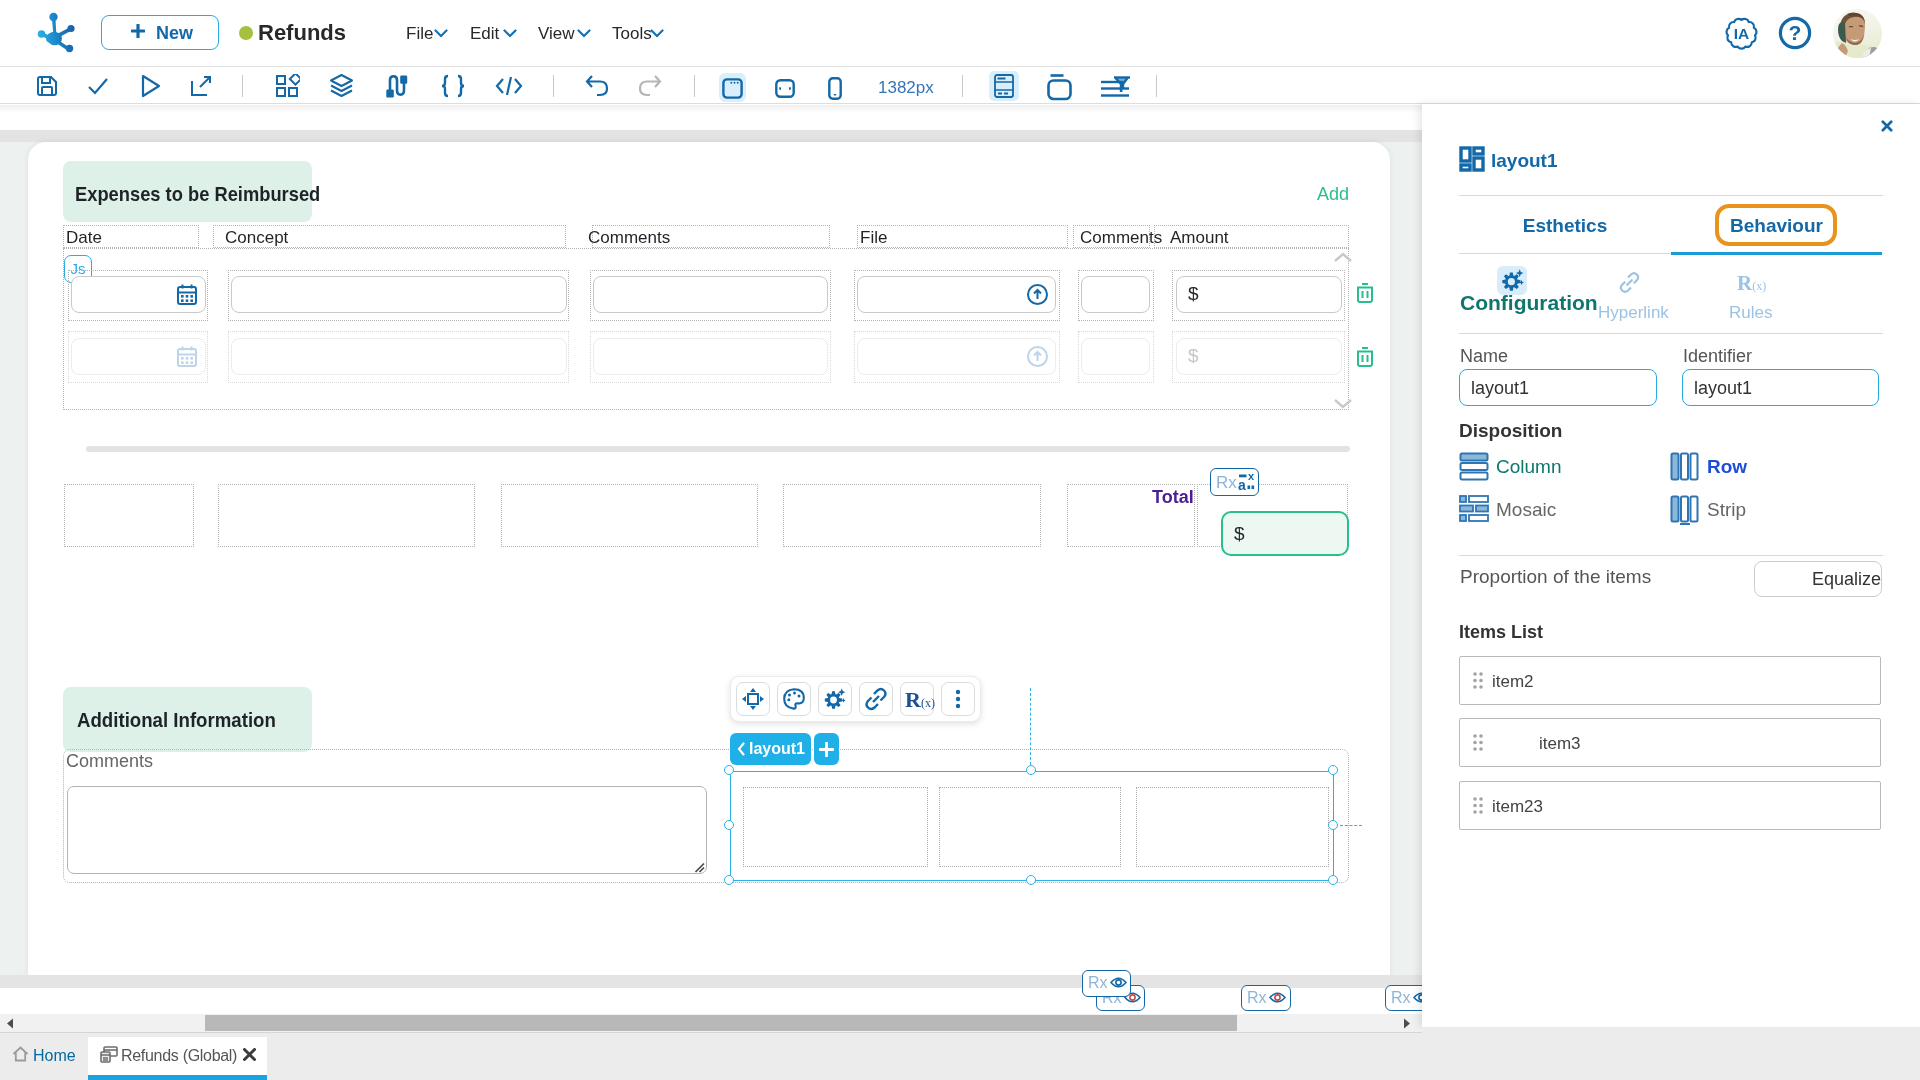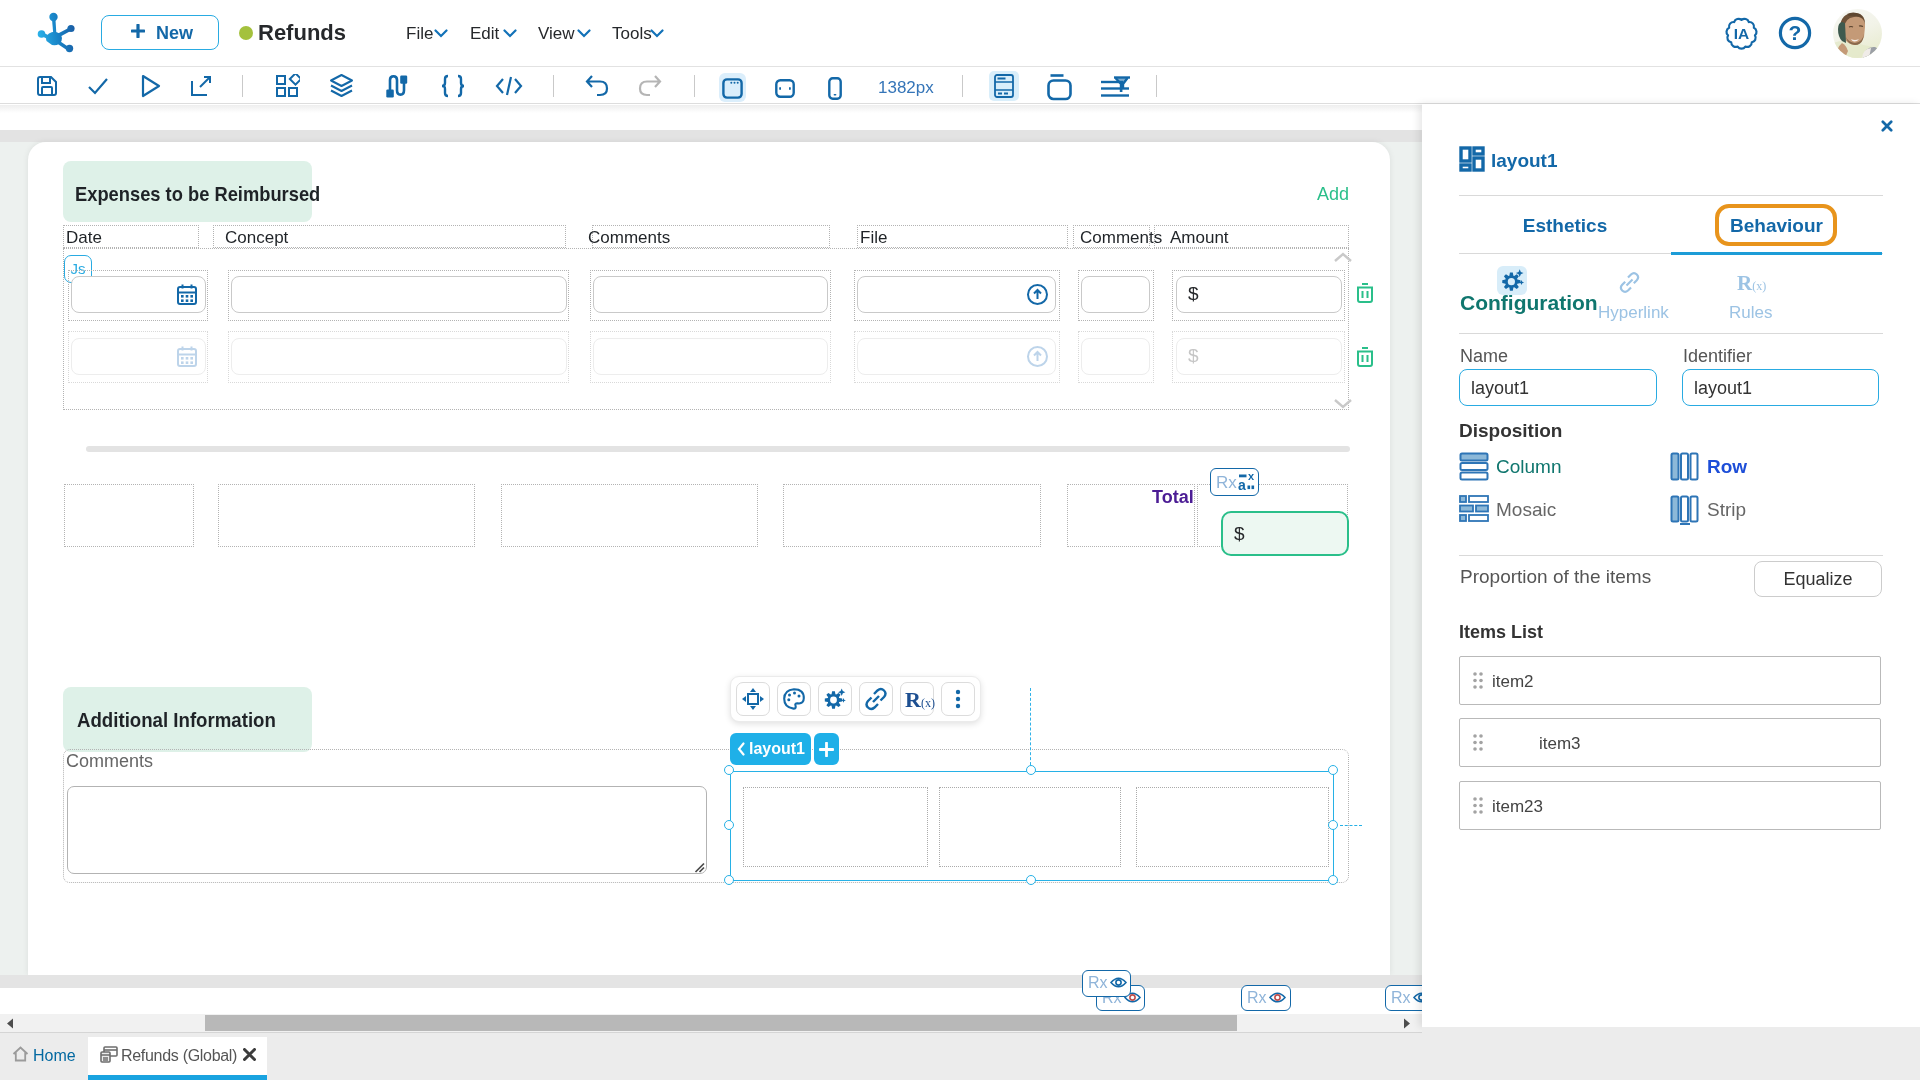--- a/index.html
+++ b/index.html
@@ -607,21 +607,21 @@
         <rect x="11" y="1.5" width="7" height="25" rx="1.5"></rect>
         <rect x="20.5" y="1.5" width="7" height="25" rx="1.5"></rect>
       </g>
       <path d="M10 29 H20" stroke="#2e75b6" stroke-width="2"></path>
     </svg>
 <div class="abs" style="left:1707px;top:499px;font-size:19px;color:#666;">Strip</div>
 
 <div class="abs" style="left:1459px;top:555px;width:424px;height:1px;background:#d9d9d9;"></div>
 
 <div class="abs" style="left:1460px;top:549px;font-size:19px;color:#555;margin-top:17px;">Proportion of the items</div>
-<div class="abs" style="left:1754px;top:561px;width:128px;height:36px;border:1px solid #ccc;border-radius:8px;background:#fff;text-align:center;line-height:34px;font-size:18px;color:#333;">Equalize</div>
+<div class="abs" style="left:1754px;top:561px;width:128px;height:36px;border:1px solid #ccc;border-radius:8px;background:#fff;text-align:right;line-height:34px;font-size:18px;color:#333;">Equalize</div>
 
 <div class="abs" style="left:1459px;top:622px;font-size:18px;font-weight:bold;color:#333;">Items List</div>
 
 <div class="abs" style="left:1459px;top:656px;width:422px;height:49px;border:1px solid #b9b9b9;border-radius:2px;background:#fff;"></div>
 <svg class="abs" style="left:1472px;top:671px;" width="12" height="19" viewBox="0 0 12 19">
       <g fill="#a3a3a3">
         <circle cx="3" cy="3" r="1.8"></circle>
         <circle cx="9" cy="3" r="1.8"></circle>
         <circle cx="3" cy="9.5" r="1.8"></circle>
         <circle cx="9" cy="9.5" r="1.8"></circle>

